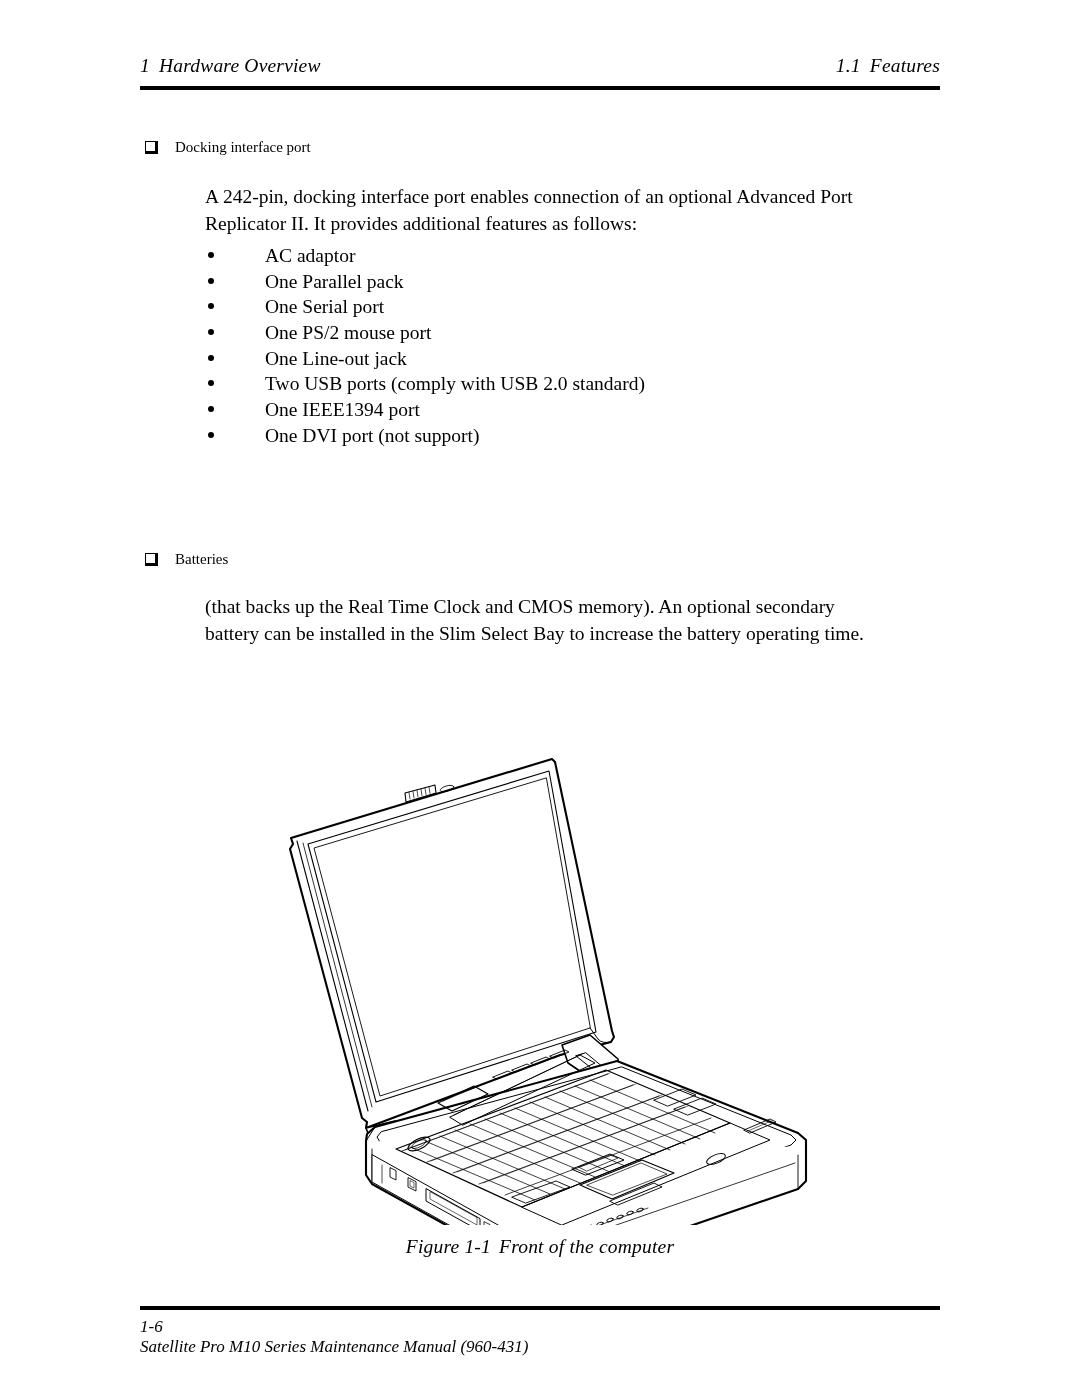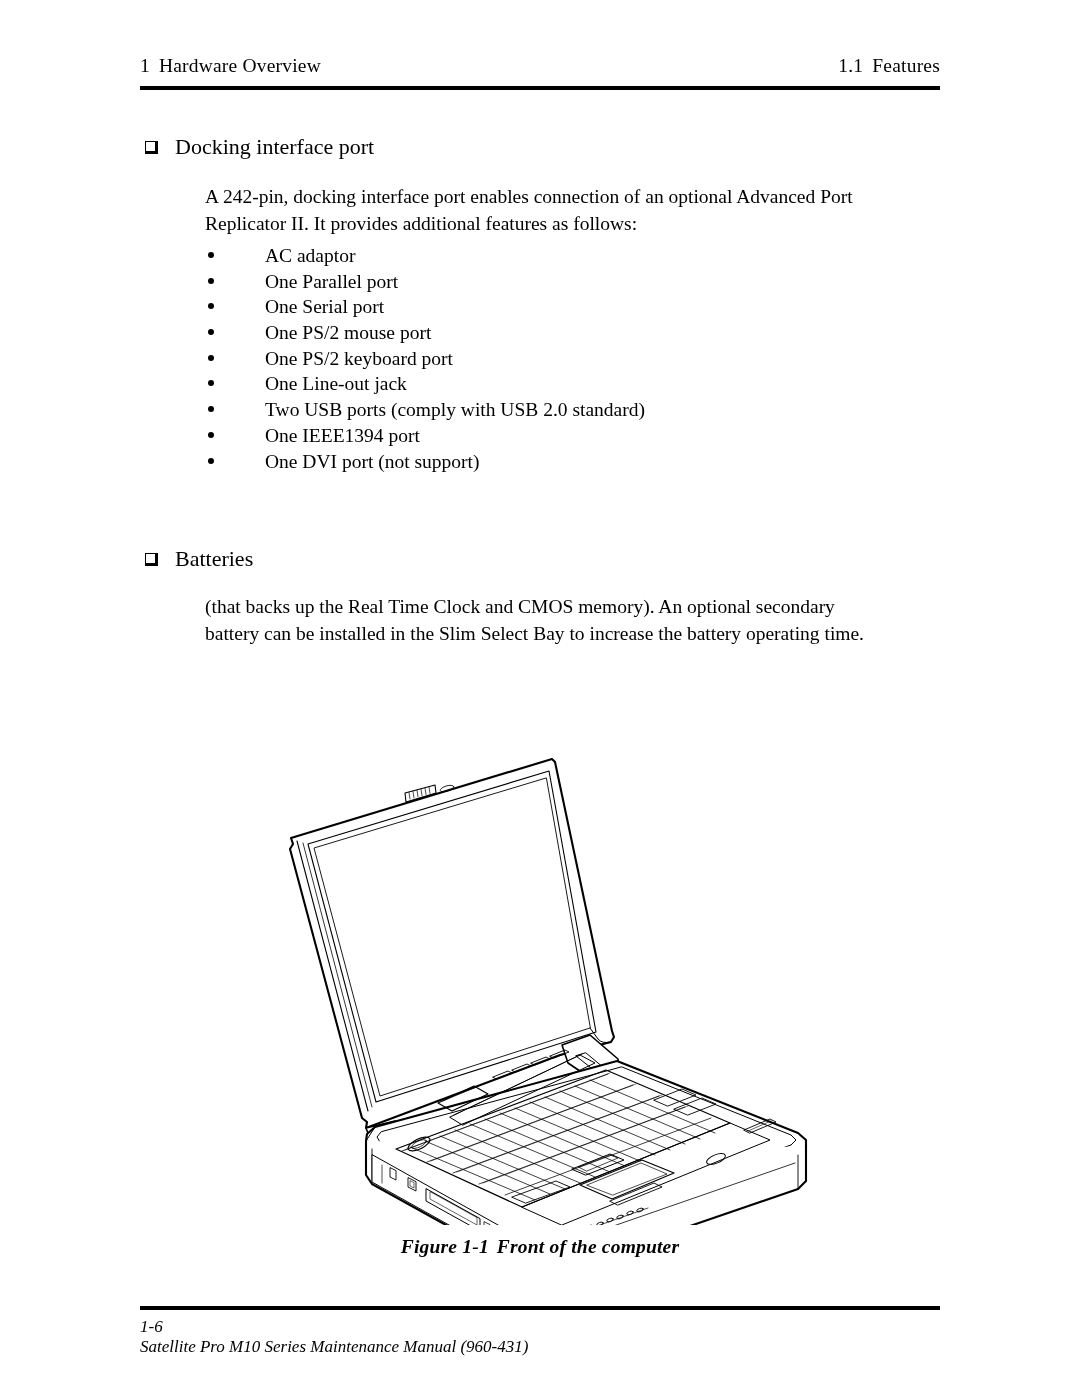--- a/index.html
+++ b/index.html
@@ -25,20 +25,21 @@
 
   
   .page-header {
     position: absolute;
     left: 140px;
     top: 55px;
     width: 800px;
     display: flex;
     justify-content: space-between;
     align-items: baseline;
+    font-style: italic;
     font-size: 19.5px;
     letter-spacing: 0.2px;
   }
   .page-header .hdr-left,
   .page-header .hdr-right {
     white-space: nowrap;
   }
   .hdr-num { margin-right: 9px; }
 
   .rule-thick {
@@ -47,21 +48,21 @@
     width: 800px;
     height: 4px;
     background: #000000;
   }
   .rule-header { top: 86px; }
   .rule-footer { top: 1306px; }
 
   
   .block {
     position: absolute;
-    font-size: 22px;
+    font-size: 15px;
     line-height: 26px;
   }
 
   
   .sq-heading {
     display: flex;
     align-items: flex-start;
   }
   .sq-bullet {
     width: 13px;
@@ -129,21 +130,21 @@
   }
   .figure-wrap svg { display: block; }
 
   .fig-caption {
     position: absolute;
     left: 140px;
     top: 1236px;
     width: 800px;
     text-align: center;
     font-style: italic;
-    font-weight: bold;
+    font-weight: normal;
     font-size: 19.5px;
     letter-spacing: 0.2px;
   }
   .fig-caption .cap-num { margin-right: 8px; }
 
   
   .page-footer {
     position: absolute;
     left: 140px;
     top: 1317px;
@@ -183,33 +184,29 @@
     <div>Replicator II. It provides additional features as follows:</div>
   </div>
 
   <div class="dot-list" style="top:243px;">
     <div class="dot-item">
       <span class="dot-bullet"></span>
       <span class="dot-text">AC adaptor</span>
     </div>
     <div class="dot-item">
       <span class="dot-bullet"></span>
-      <span class="dot-text">One Parallel port</span>
+      <span class="dot-text">One Parallel pack</span>
     </div>
     <div class="dot-item">
       <span class="dot-bullet"></span>
       <span class="dot-text">One Serial port</span>
     </div>
     <div class="dot-item">
       <span class="dot-bullet"></span>
       <span class="dot-text">One PS/2 mouse port</span>
-    </div>
-    <div class="dot-item">
-      <span class="dot-bullet"></span>
-      <span class="dot-text">One PS/2 keyboard port</span>
     </div>
     <div class="dot-item">
       <span class="dot-bullet"></span>
       <span class="dot-text">One Line-out jack</span>
     </div>
     <div class="dot-item">
       <span class="dot-bullet"></span>
       <span class="dot-text">Two USB ports (comply with USB 2.0 standard)</span>
     </div>
     <div class="dot-item">

